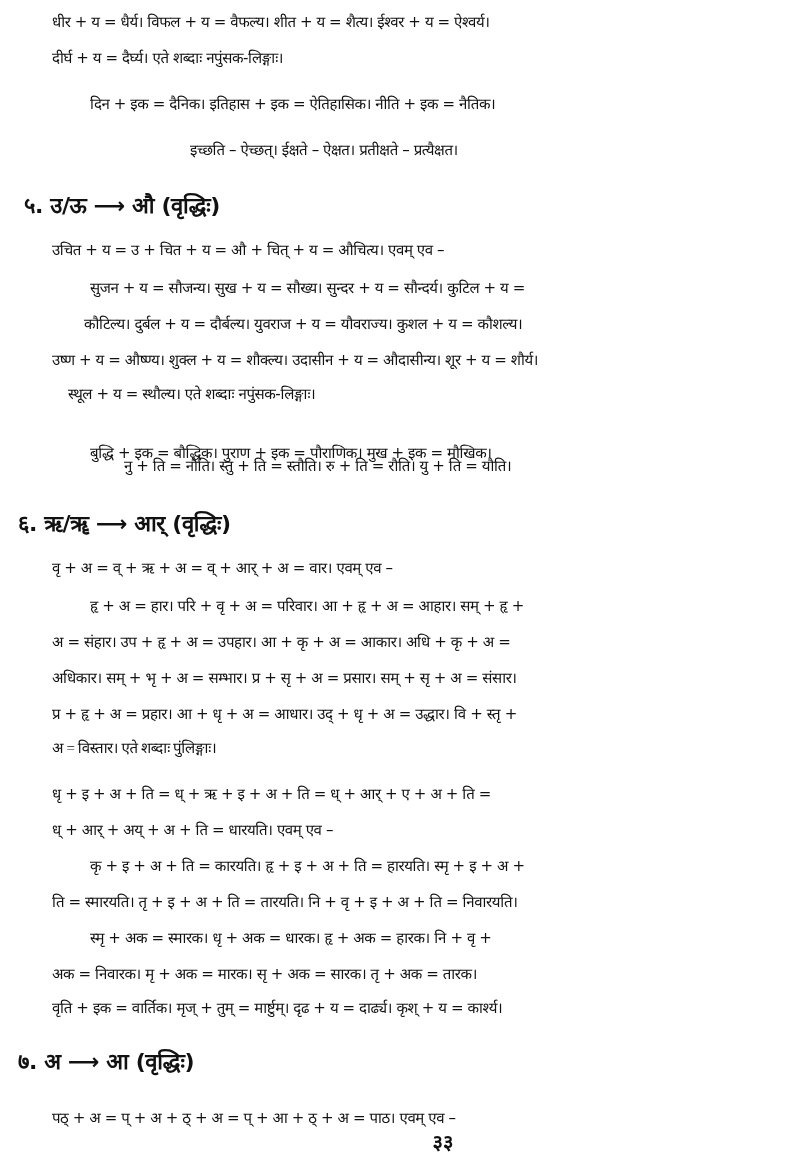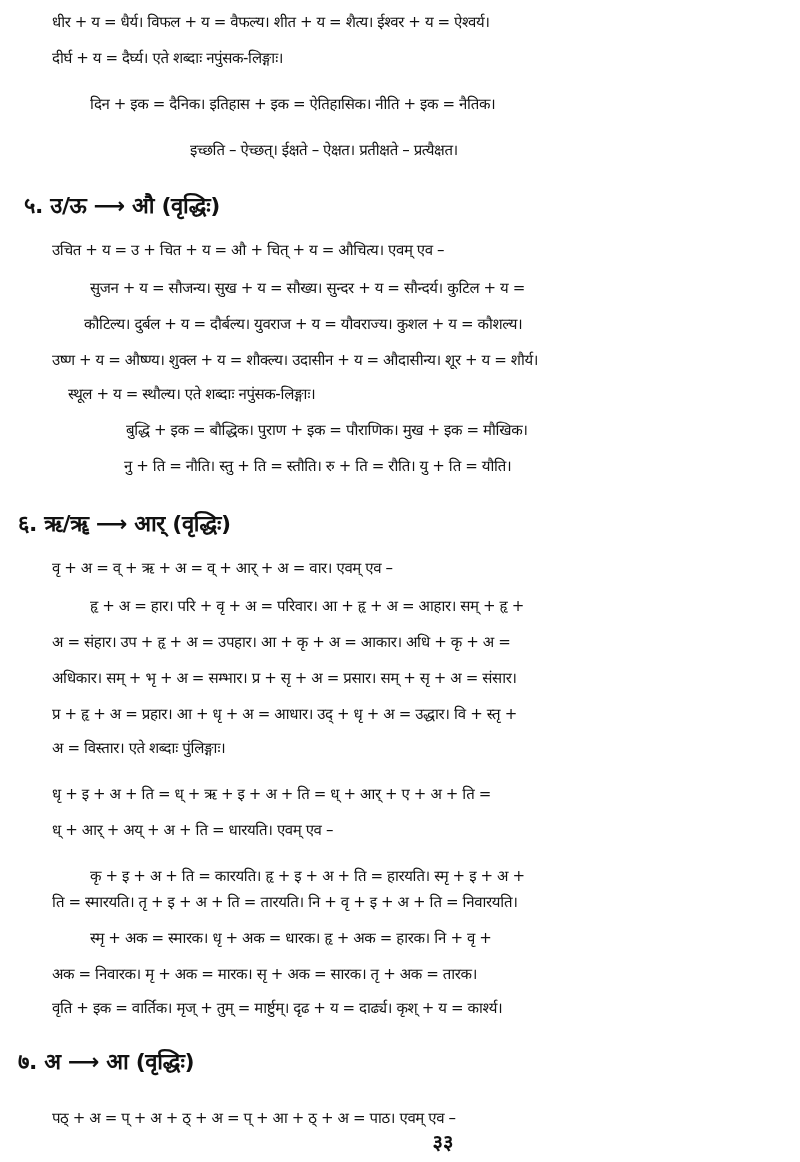--- a/index.html
+++ b/index.html
@@ -43,33 +43,33 @@
 <div class="line" style="left:52px; top:44px;">दीर्घ + य = दैर्घ्य। एते शब्दाः नपुंसक-लिङ्गाः।</div>
 <div class="line" style="left:90px; top:90px;">दिन + इक = दैनिक। इतिहास + इक = ऐतिहासिक। नीति + इक = नैतिक।</div>
 <div class="line" style="left:170px; top:136px;margin-left:20px;">इच्छति – ऐच्छत्। ईक्षते – ऐक्षत। प्रतीक्षते – प्रत्यैक्षत।</div>
 
 <div class="line heading" style="left:24px; top:192px;">५. उ/ऊ ⟶ औ  (वृद्धिः)</div>
 <div class="line" style="left:52px; top:236px;">उचित + य = उ + चित + य = औ + चित् + य = औचित्य। एवम् एव –</div>
 <div class="line" style="left:90px; top:274px;">सुजन + य = सौजन्य। सुख + य = सौख्य। सुन्दर + य = सौन्दर्य। कुटिल + य =</div>
 <div class="line" style="left:52px; top:310px;margin-left:32px;">कौटिल्य। दुर्बल + य = दौर्बल्य। युवराज + य = यौवराज्य। कुशल + य = कौशल्य।</div>
 <div class="line" style="left:52px; top:346px;">उष्ण + य = औष्ण्य। शुक्ल + य = शौक्ल्य। उदासीन + य = औदासीन्य। शूर + य = शौर्य।</div>
 <div class="line" style="left:52px; top:380px;margin-left:16px;">स्थूल + य = स्थौल्य। एते शब्दाः नपुंसक-लिङ्गाः।</div>
-<div class="line" style="left:90px; top:416px;margin-left:36px;">बुद्धि + इक = बौद्धिक। पुराण + इक = पौराणिक। मुख + इक = मौखिक।</div>
+<div class="line" style="left:90px; top:439px;">बुद्धि + इक = बौद्धिक। पुराण + इक = पौराणिक। मुख + इक = मौखिक।</div>
 <div class="line" style="left:90px; top:452px;margin-left:34px;">नु + ति = नौति। स्तु + ति = स्तौति। रु + ति = रौति। यु + ति = यौति।</div>
 
 <div class="line heading" style="left:18px; top:510px;">६. ऋ/ॠ ⟶ आर्  (वृद्धिः)</div>
 <div class="line" style="left:52px; top:554px;">वृ + अ = व् + ऋ + अ = व् + आर् + अ = वार। एवम् एव –</div>
 <div class="line" style="left:90px; top:592px;">हृ + अ = हार। परि + वृ + अ = परिवार। आ + हृ + अ = आहार। सम् + हृ +</div>
 <div class="line" style="left:52px; top:628px;">अ = संहार। उप + हृ + अ = उपहार। आ + कृ + अ = आकार। अधि + कृ + अ =</div>
 <div class="line" style="left:52px; top:664px;">अधिकार। सम् + भृ + अ = सम्भार। प्र + सृ + अ = प्रसार। सम् + सृ + अ = संसार।</div>
 <div class="line" style="left:52px; top:700px;">प्र + हृ + अ = प्रहार। आ + धृ + अ = आधार। उद् + धृ + अ = उद्धार। वि + स्तृ +</div>
-<div class="line" style="left:52px; top:734px;">अ = विस्तार। एते शब्दाः पुंलिङ्गाः।</div>
+<div class="line" style="left:52px; top:734px;font-family:Liberation Serif, serif;">अ = विस्तार। एते शब्दाः पुंलिङ्गाः।</div>
 <div class="line" style="left:52px; top:780px;">धृ + इ + अ + ति = ध् + ऋ + इ + अ + ति = ध् + आर् + ए + अ + ति =</div>
 <div class="line" style="left:52px; top:816px;">ध् + आर् + अय् + अ + ति = धारयति।  एवम् एव –</div>
-<div class="line" style="left:90px; top:852px;margin-top:10px;">कृ + इ + अ + ति = कारयति। हृ + इ + अ + ति = हारयति। स्मृ + इ + अ +</div>
+<div class="line" style="left:90px; top:852px;">कृ + इ + अ + ति = कारयति। हृ + इ + अ + ति = हारयति। स्मृ + इ + अ +</div>
 <div class="line" style="left:52px; top:888px;">ति = स्मारयति। तृ + इ + अ + ति = तारयति। नि + वृ + इ + अ + ति = निवारयति।</div>
 <div class="line" style="left:90px; top:924px;">स्मृ + अक = स्मारक। धृ + अक = धारक। हृ + अक = हारक। नि + वृ +</div>
 <div class="line" style="left:52px; top:960px;">अक = निवारक। मृ + अक = मारक। सृ + अक = सारक। तृ + अक = तारक।</div>
 <div class="line" style="left:52px; top:994px;">वृति + इक = वार्तिक। मृज् + तुम् = मार्ष्टुम्। दृढ + य = दार्ढ्य। कृश् + य = कार्श्य।</div>
 
 <div class="line heading" style="left:18px; top:1048px;">७. अ ⟶ आ (वृद्धिः)</div>
 <div class="line" style="left:52px; top:1088px;margin-top:16px;">पठ् + अ = प् + अ + ठ् + अ = प् + आ + ठ् + अ = पाठ। एवम् एव –</div>
 
 <div class="page-number" style="top:1128px;padding-left:43px;">३३</div>
 

